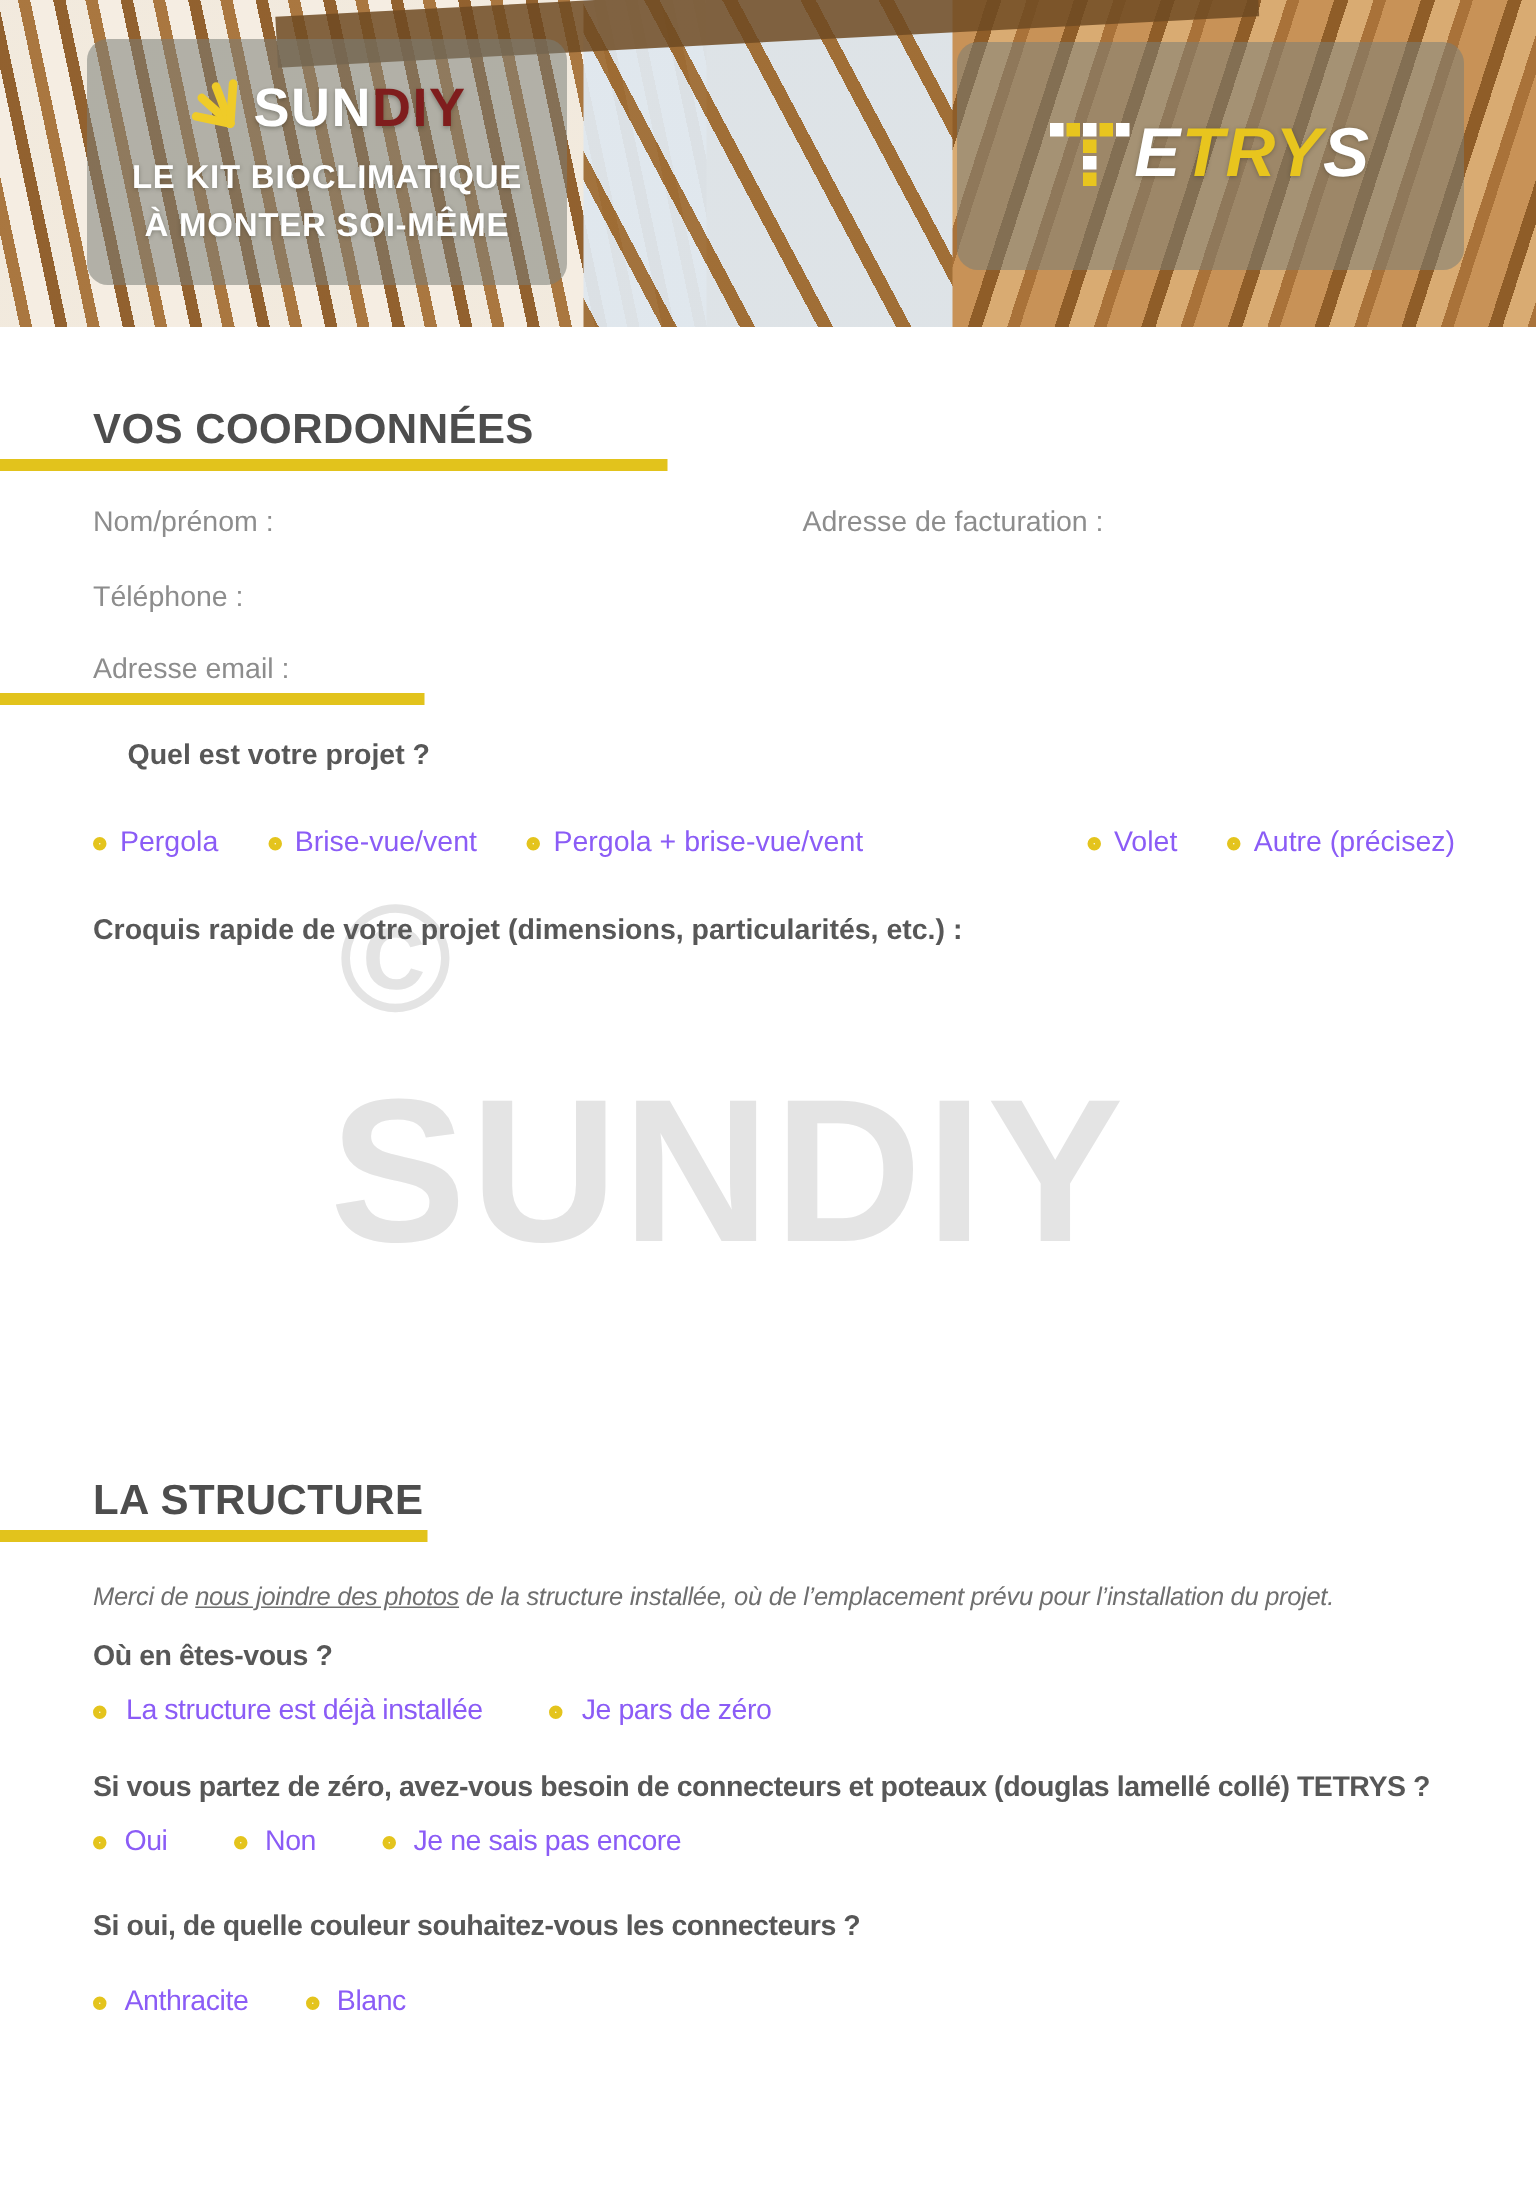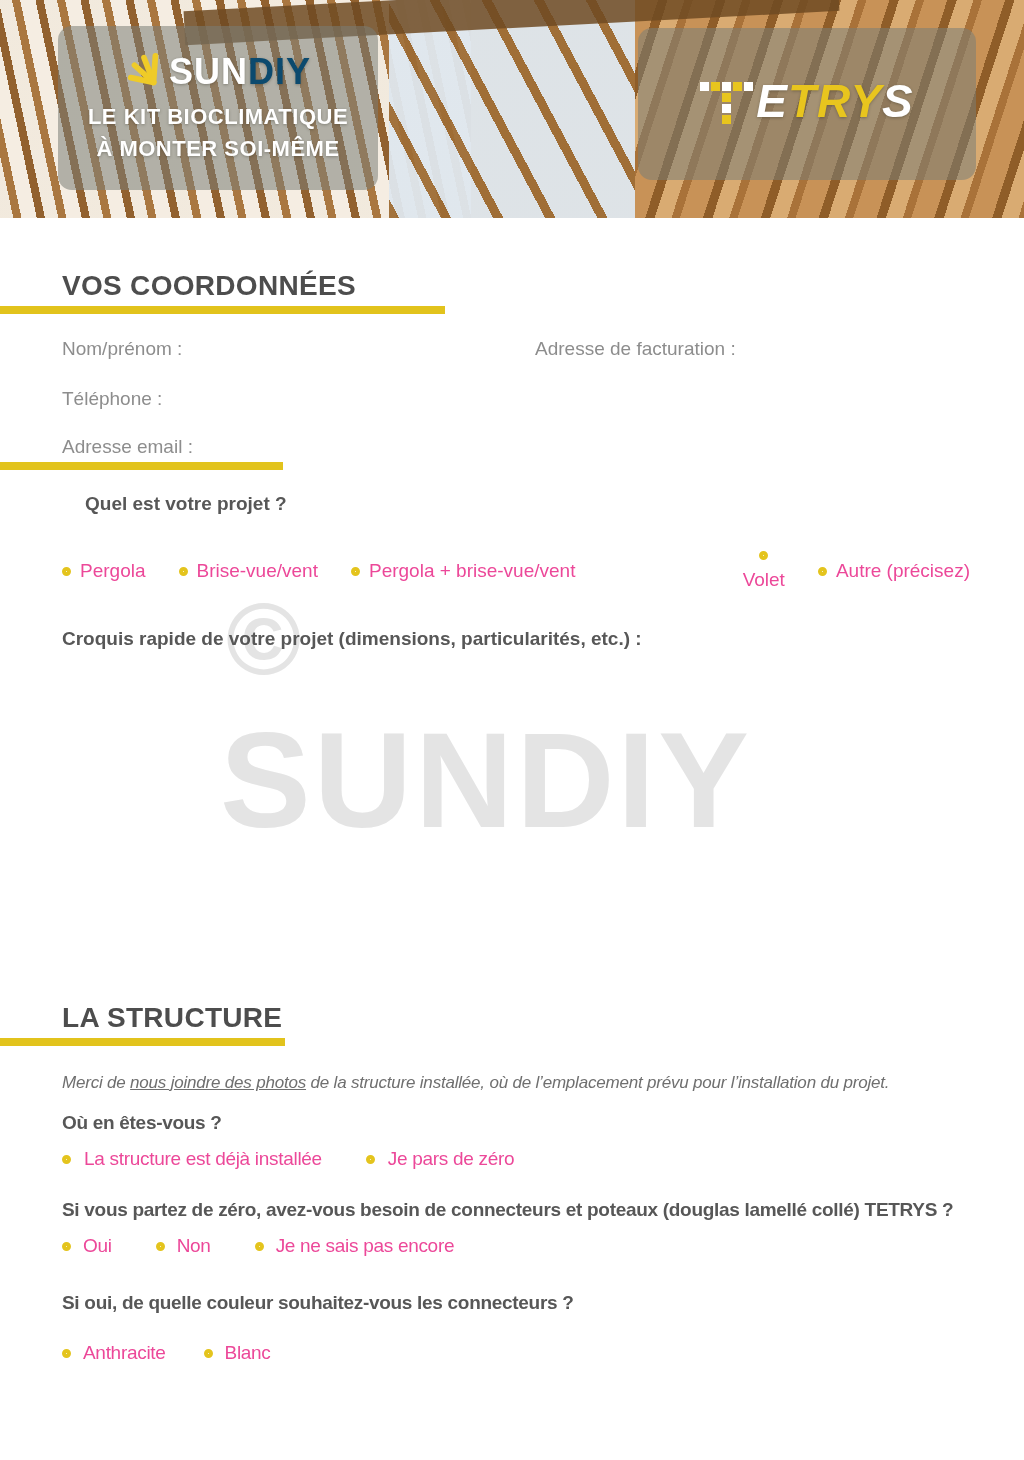--- a/index.html
+++ b/index.html
@@ -45,21 +45,21 @@
     position:absolute;border-radius:14px;
     background:rgba(122,126,118,.55);
     display:flex;flex-direction:column;align-items:center;justify-content:center;
     text-align:center;color:#ffffff;
     text-shadow:0 1px 3px rgba(40,40,30,.35);
   }
   .brand-box.left{left:58px;top:26px;width:320px;height:164px;}
   .brand-box.right{left:638px;top:28px;width:338px;height:152px;}
   .logo-row{display:flex;align-items:center;justify-content:center;gap:6px;}
   .sundiy-word{font-size:36px;font-weight:bold;letter-spacing:1px;line-height:1;}
-  .sundiy-word .y{color:#0c4a6e;}
+  .sundiy-word .y{color:#7f1d1d;}
   .tagline{font-weight:bold;line-height:1.45;}
   .tagline.left-t{font-size:22px;margin-top:8px;letter-spacing:.5px;}
   .tagline.right-t{font-size:19px;margin-top:10px;letter-spacing:1px;}
   .tetrys-row{display:flex;align-items:flex-start;justify-content:center;gap:3px;font-style:italic;}
   .tetrys-word{font-size:46px;font-weight:bold;line-height:.85;letter-spacing:1px;}
   .tetrys-word .y{color:#e8c51e;}
   .pxT{display:inline-grid;grid-template-columns:repeat(5,9px);grid-auto-rows:9px;gap:2px;margin-bottom:2px;}
   .px{width:9px;height:9px;}
   .px.w{background:#ffffff;}
   .px.y{background:#e8c51e;}
@@ -75,23 +75,23 @@
   .fields-grid{display:grid;grid-template-columns:473px 1fr;margin-top:24px;}
   .field-label{font-size:19px;line-height:22px;color:#8d8d8d;}
   .mt28{margin-top:28px;} .mt26{margin-top:26px;}
   .q{font-size:19px;line-height:23px;font-weight:bold;color:#575757;}
   .radio-row{display:flex;align-items:center;margin-top:0;}
   .radio-option{display:flex;align-items:center;gap:9px;}
   .radio-icon{
     width:9px;height:9px;border:4px solid #e4c41d;border-radius:50%;
     background:#ffffff;flex:0 0 auto;
   }
-  .radio-label{font-size:19px;line-height:22px;color:#ec4899;white-space:nowrap;}
+  .radio-label{font-size:19px;line-height:22px;color:#8b5cf6;white-space:nowrap;}
   .row-projet{gap:33px;margin-top:36px;}
-  .row-projet .radio-option:nth-of-type(4){margin-left:auto;flex-direction:column;}
+  .row-projet .radio-option:nth-of-type(4){margin-left:auto;}
   .croquis{margin-top:36px;}
   .croquis-space{height:352px;}
   
   .structure-text .radio-label, .structure-text .q{letter-spacing:-.3px;}
   .note{font-size:17px;line-height:21px;font-style:italic;color:#6f6f6f;margin-top:26px;letter-spacing:-.2px;}
   .note .lnk{text-decoration:underline;}
   .row-etes{gap:44px;margin-top:14px;}
   .row-etes .radio-option{gap:13px;text-align:center;}
   .q2{max-width:912px;margin-top:28px;}
   .row-oui{gap:44px;margin-top:14px;}

